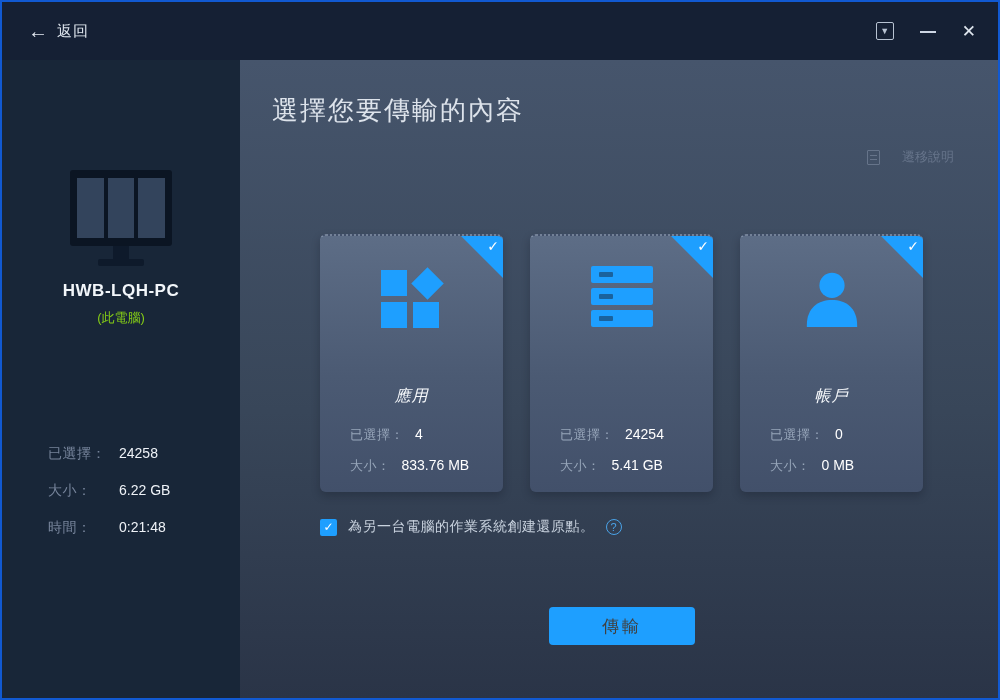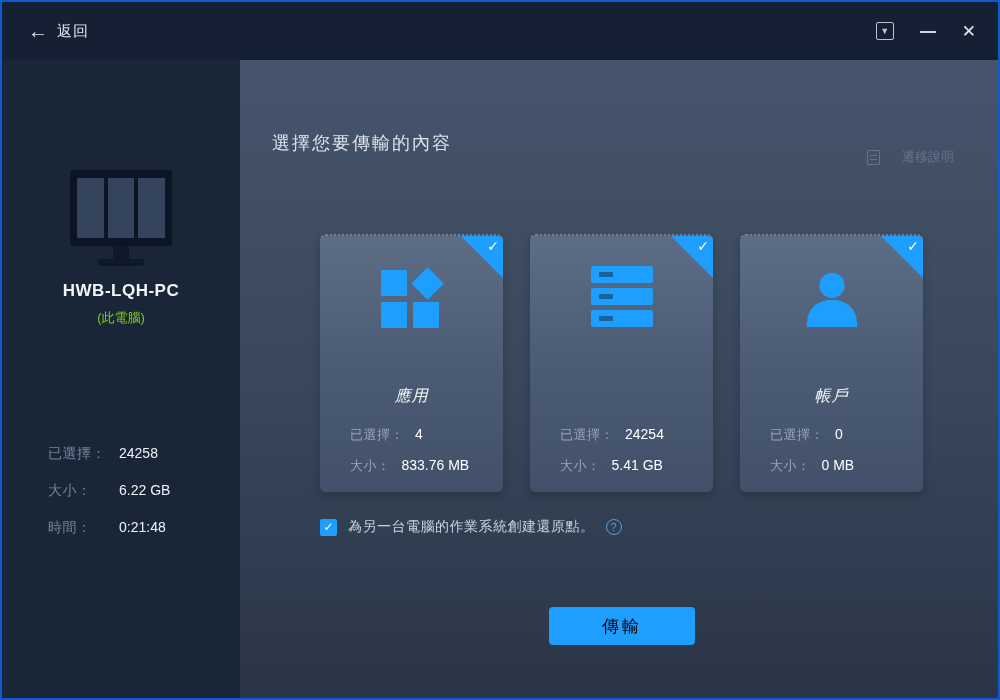--- a/index.html
+++ b/index.html
@@ -57,21 +57,21 @@
   .side-stat-label { color:#76849b; min-width:62px; letter-spacing:.5px; }
   .side-stat-value { color:#eef2f7; margin-left:9px; }
 
   
   .main {
     position:absolute; top:58px; left:238px; right:0; bottom:0;
     background:linear-gradient(180deg,#46556c 0%, #384659 55%, #2a3447 100%);
   }
   .page-title {
     position:absolute; top:33px; left:32px;
-    color:#dde3eb; font-size:18px; letter-spacing:2px; font-weight:normal;margin-top:38px;
+    color:#dde3eb; font-size:26px; letter-spacing:2px; font-weight:normal;
   }
   .help-link {
     position:absolute; top:88px; right:44px;
     display:flex; align-items:center; gap:22px;
     color:#66748a; font-size:13px; cursor:pointer;
   }
   .doc-icon {
     width:13px; height:15px; border:1px solid #66748a; border-radius:1px; position:relative;
   }
   .doc-icon::before, .doc-icon::after {
@@ -144,21 +144,21 @@
   .restore-label { color:#c9d3df; font-size:14px; letter-spacing:.5px; }
   .help-circle {
     width:16px; height:16px; border:1px solid #4aa3e8; border-radius:50%;
     color:#4aa3e8; font-size:11px; line-height:14px; text-align:center; cursor:pointer;
   }
 
   
   .transfer-btn {
     position:absolute; top:547px; left:309px; width:146px; height:38px;
     background:#1e9fff; border:none; border-radius:4px;
-    color:#000000; font-size:17px; letter-spacing:3px; cursor:pointer;
+    color:#404040; font-size:17px; letter-spacing:3px; cursor:pointer;
     font-family:inherit;
   }
 </style>
 </head>
 <body>
 
 <div class="window">
 
   <div class="titlebar">
     <div class="back-btn">

